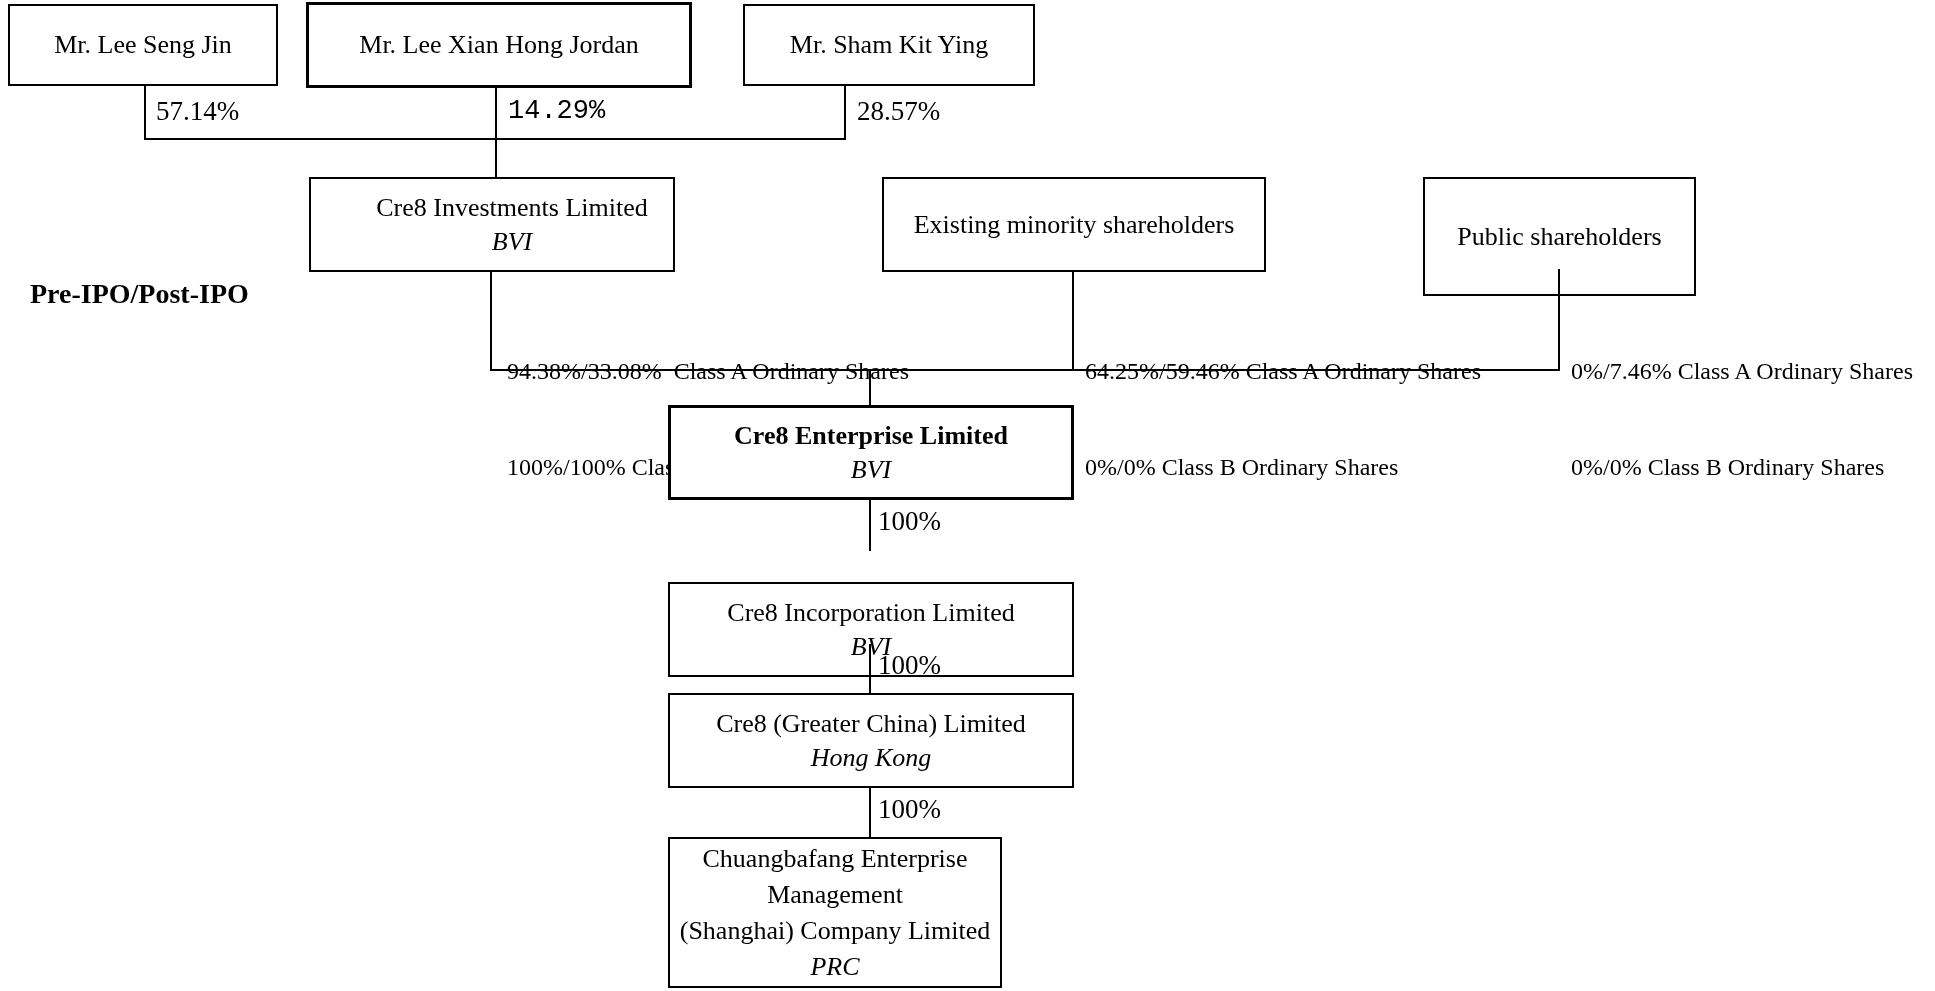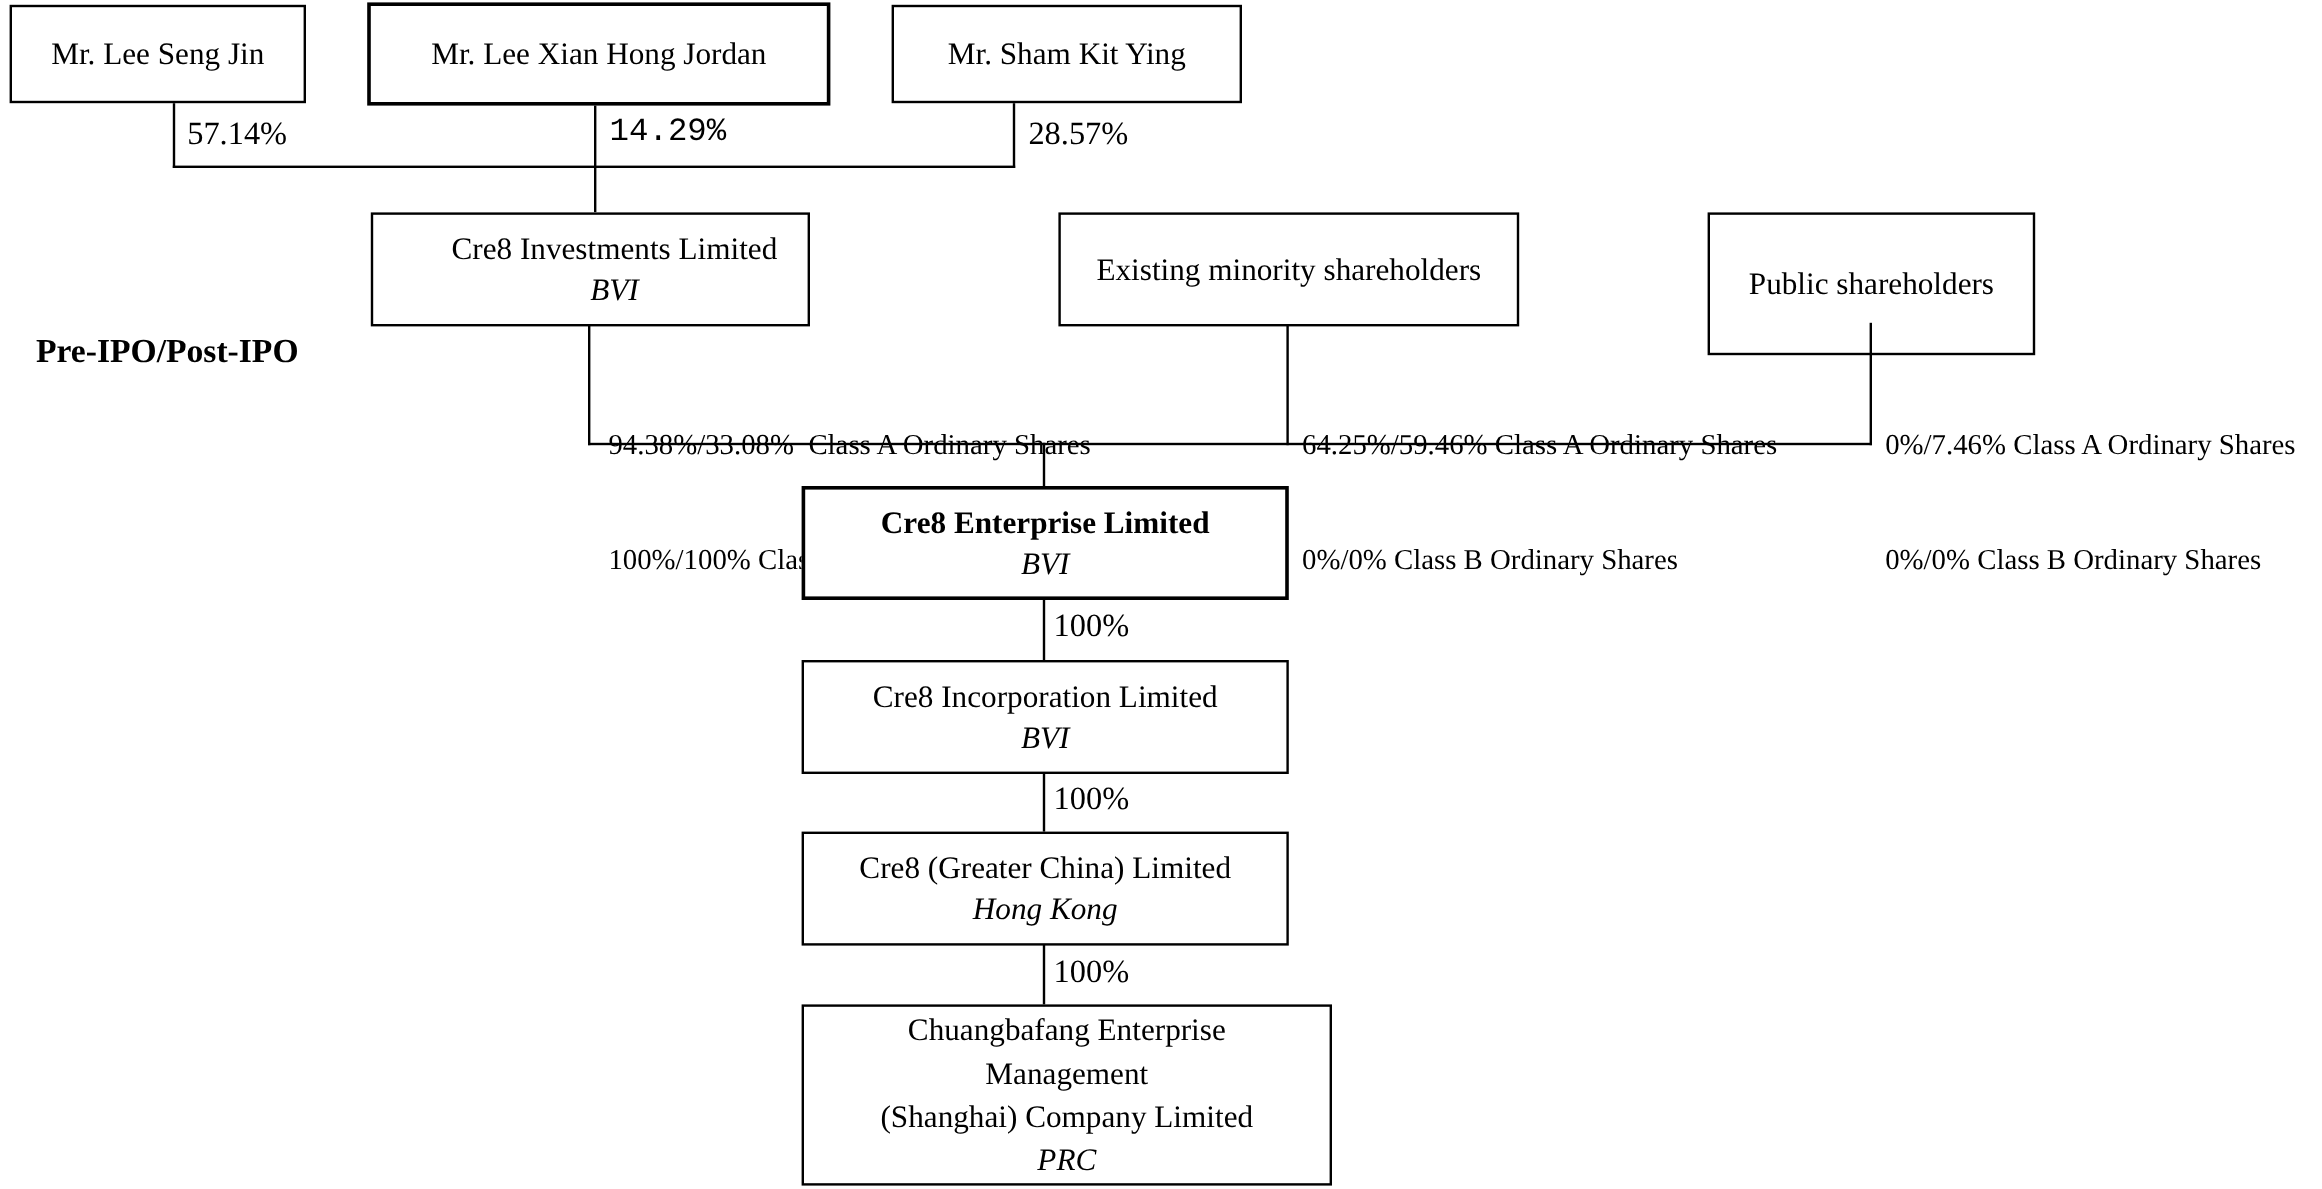--- a/index.html
+++ b/index.html
@@ -47,21 +47,21 @@
     font-size:28px;
     line-height:30px;
     white-space:pre;
   }
 </style>
 </head>
 <body>
 
 <div class="canvas">
 
-  <div class="box" style="left:8px;top:4px;width:247px;height:82px;">
+  <div class="box" style="left:8px;top:4px;width:270px;height:82px;">
     <div class="bname">Mr. Lee Seng Jin</div>
   </div>
 
   <div class="box thick" style="left:306px;top:2px;width:386px;height:86px;">
     <div class="bname">Mr. Lee Xian Hong Jordan</div>
   </div>
 
   <div class="box" style="left:706px;top:4px;width:292px;height:82px;margin-left:37px;">
     <div class="bname">Mr. Sham Kit Ying</div>
   </div>
@@ -111,36 +111,36 @@
   <div class="line" style="left:869px;top:369px;width:2px;height:36px;"></div>
 
   <div class="box thick" style="left:668px;top:405px;width:406px;height:95px;">
     <div class="bname bold">Cre8 Enterprise Limited</div>
     <div class="juris">BVI</div>
   </div>
 
   <div class="line" style="left:869px;top:499px;width:2px;height:52px;"></div>
   <div class="pct" style="left:878px;top:506px;">100%</div>
 
-  <div class="box" style="left:668px;top:550px;width:406px;height:95px;">
+  <div class="box" style="left:668px;top:582px;width:406px;height:95px;">
     <div class="bname">Cre8 Incorporation Limited</div>
     <div class="juris">BVI</div>
   </div>
 
   <div class="line" style="left:869px;top:644px;width:2px;height:50px;"></div>
   <div class="pct" style="left:878px;top:650px;">100%</div>
 
   <div class="box" style="left:668px;top:693px;width:406px;height:95px;">
     <div class="bname">Cre8 (Greater China) Limited</div>
     <div class="juris">Hong Kong</div>
   </div>
 
   <div class="line" style="left:869px;top:787px;width:2px;height:51px;"></div>
   <div class="pct" style="left:878px;top:794px;">100%</div>
 
-  <div class="box" style="left:668px;top:837px;width:442px;height:151px;line-height:36px;">
+  <div class="box" style="left:668px;top:837px;width:334px;height:151px;line-height:36px;">
     <div class="bname">Chuangbafang Enterprise</div>
     <div class="bname">Management</div>
     <div class="bname">(Shanghai) Company Limited</div>
     <div class="juris">PRC</div>
   </div>
 
 </div>
 
 </body></html>

